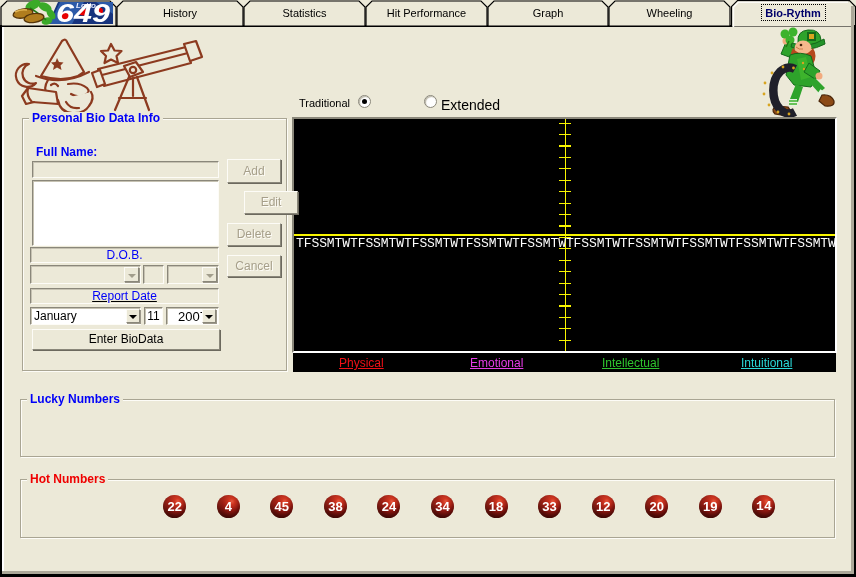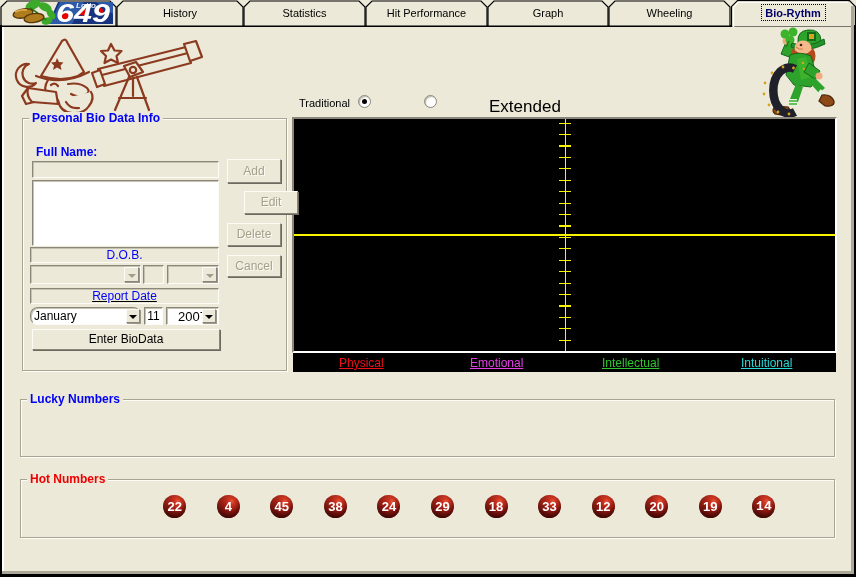--- a/index.html
+++ b/index.html
@@ -211,21 +211,21 @@
       <circle cx="26" cy="85" r="1.4"></circle>
     <circle cx="37" cy="87" r="1.4"></circle>
       <circle cx="41.5" cy="41" r="1.4"></circle>
   </g>
 </svg>
 
 <div class="abs" style="left:299px; top:97px; font-size:11px;">Traditional</div>
 <div class="abs" style="left:358px; top:95px; width:13px; height:13px; border-radius:50%; background:#fff; border:1px solid #8a877a; box-shadow:inset 1px 1px 1px #b9b5a5;"></div>
 <div class="abs" style="left:362px; top:99px; width:5px; height:5px; border-radius:50%; background:#000;"></div>
 <div class="abs" style="left:424px; top:95px; width:13px; height:13px; border-radius:50%; background:#fff; border:1px solid #8a877a; box-shadow:inset 1px 1px 1px #b9b5a5;"></div>
-<div class="abs" style="left:441px; top:97px; font-size:17px;margin-left:48px;">Extended</div>
+<div class="abs" style="left:441px; top:97px; font-size:14px;">Extended</div>
 
 <div id="chart" class="abs">
 
   <div class="abs" style="left:0; top:115px; width:541px; height:1.5px; background:#f8f400;"></div>
 
   <div class="abs" style="left:270.5px; top:0; width:1.2px; height:232px; background:#f8f400;"></div>
 
   <div id="ticks">
       <div class="abs" style="left:265px; top:3.5px; width:12px; height:1.2px; background:#f8f400;"></div>
       <div class="abs" style="left:265px; top:14.9px; width:12px; height:1.2px; background:#f8f400;"></div>
@@ -242,20 +242,21 @@
       <div class="abs" style="left:265px; top:140.7px; width:12px; height:1.2px; background:#f8f400;"></div>
       <div class="abs" style="left:265px; top:152.1px; width:12px; height:1.2px; background:#f8f400;"></div>
       <div class="abs" style="left:265px; top:163.5px; width:12px; height:1.2px; background:#f8f400;"></div>
       <div class="abs" style="left:265px; top:174.9px; width:12px; height:1.2px; background:#f8f400;"></div>
       <div class="abs" style="left:265px; top:186.4px; width:12px; height:1.2px; background:#f8f400;"></div>
       <div class="abs" style="left:265px; top:197.8px; width:12px; height:1.2px; background:#f8f400;"></div>
       <div class="abs" style="left:265px; top:209.2px; width:12px; height:1.2px; background:#f8f400;"></div>
       <div class="abs" style="left:265px; top:220.7px; width:12px; height:1.2px; background:#f8f400;"></div>
     </div>
 
+  <div id="days">TFSSMTWTFSSMTWTFSSMTWTFSSMTWTFSSMTWTFSSMTWTFSSMTWTFSSMTWTFSSMTWTFSSMTW</div>
 </div>
 <div id="legend" class="abs">
   <span style="left:46px;  color:#ef1016;">Physical</span>
   <span style="left:177px; color:#e63ce6;">Emotional</span>
   <span style="left:309px; color:#2ec52e;">Intellectual</span>
   <span style="left:448px; color:#2ad8d8;">Intuitional</span>
 </div>
 
 <div class="group" style="left:22px; top:118px; width:265px; height:253px;">
   <div class="gtitle blue">Personal Bio Data Info</div>
@@ -269,21 +270,21 @@
 <div class="arrowbtn" style="left:124px; top:267px; width:15px; height:15px;">
     <div class="arr grey" style="left:3px; top:6px;"></div>
   </div>
 <div class="abs sunken" style="left:143px; top:265px; width:21px; height:19px;"></div>
 <div class="abs sunken" style="left:167px; top:265px; width:52px; height:19px;"></div>
 <div class="arrowbtn" style="left:202px; top:267px; width:15px; height:15px;">
     <div class="arr grey" style="left:3px; top:6px;"></div>
   </div>
 
 <div class="abs sunken" style="left:30px; top:288px; width:189px; height:16px; text-align:center; font-size:12px; line-height:15px;text-decoration:underline;"><span class="blue">Report Date</span></div>
-<div class="abs sunken white" style="left:30px; top:307px; width:111px; height:18px; font-size:12px; line-height:17px; padding-left:3px;border-radius:8px;">January</div>
+<div class="abs sunken white" style="left:30px; top:307px; width:111px; height:18px; font-size:12px; line-height:17px; padding-left:3px;">January</div>
 <div class="arrowbtn" style="left:126px; top:309px; width:14px; height:14px;">
     <div class="arr" style="left:2px; top:5px;"></div>
   </div>
 <div class="abs sunken white" style="left:144px; top:307px; width:19px; height:18px; font-size:12px; line-height:17px; text-align:center;">11</div>
 <div class="abs sunken white" style="left:166px; top:307px; width:53px; height:18px; font-size:13px; line-height:17px; padding-left:11px;">2007</div>
 <div class="arrowbtn" style="left:202px; top:309px; width:14px; height:14px;">
     <div class="arr" style="left:2px; top:5px;"></div>
   </div>
 <div class="abs btn" style="left:32px; top:329px; width:188px; height:21px; line-height:19px;">Enter BioData</div>
 
@@ -298,21 +299,21 @@
 
 <div class="group" style="left:20px; top:479px; width:815px; height:59px;">
   <div class="gtitle red">Hot Numbers</div>
 </div>
 <div id="balls">
     <div class="ball abs" style="left:163.2px; top:495px;">22</div>
     <div class="ball abs" style="left:216.8px; top:495px;">4</div>
     <div class="ball abs" style="left:270.3px; top:495px;">45</div>
     <div class="ball abs" style="left:323.9px; top:495px;">38</div>
     <div class="ball abs" style="left:377.4px; top:495px;">24</div>
-    <div class="ball abs" style="left:431.0px; top:495px;">29</div>
+    <div class="ball abs" style="left:431.0px; top:495px;">34</div>
     <div class="ball abs" style="left:484.6px; top:495px;">18</div>
     <div class="ball abs" style="left:538.1px; top:495px;">33</div>
     <div class="ball abs" style="left:591.7px; top:495px;">12</div>
     <div class="ball abs" style="left:645.2px; top:495px;">20</div>
     <div class="ball abs" style="left:698.8px; top:495px;">19</div>
     <div class="ball abs" style="left:752.4px; top:495px;font-family:Liberation Mono, monospace;">14</div>
   </div>
 
 <div id="frame-left" class="abs"></div>
 <div id="frame-left-w" class="abs"></div>

